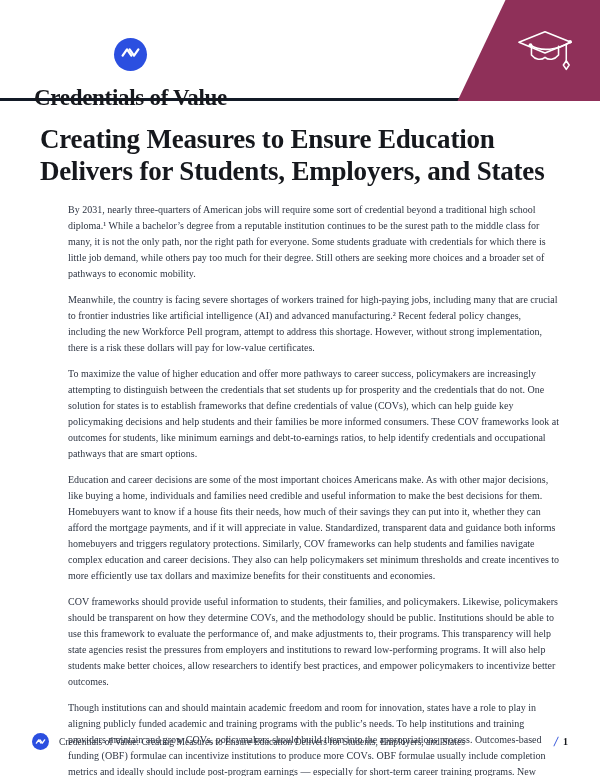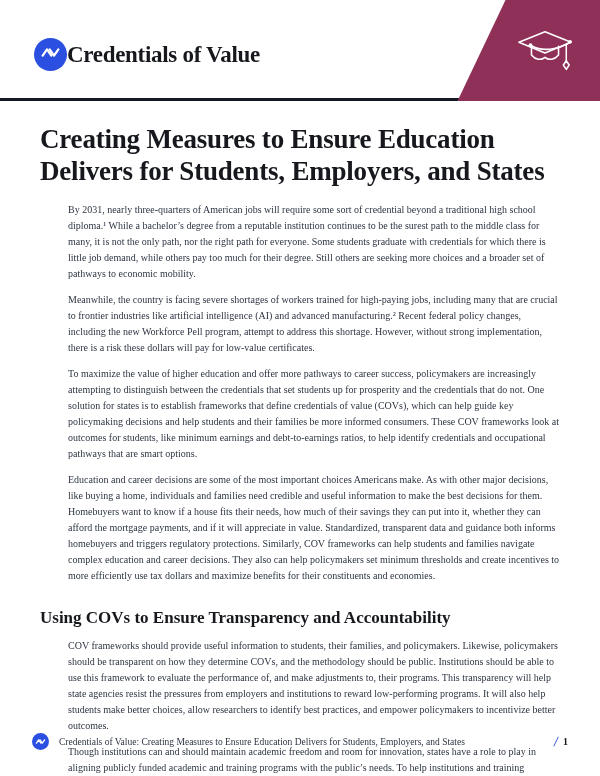--- a/index.html
+++ b/index.html
@@ -14,21 +14,21 @@
     overflow:hidden;
   }
   
   .header {
     position:relative;
     height:101px;
     border-bottom:3px solid #131a26;
   }
   .brand {
     position:absolute; left:34px; top:38px;
-    display:flex; align-items:center; 
+    display:flex; align-items:center; gap:14px;flex-direction:column;
   }
   .logo-circle {
     width:33px; height:33px; border-radius:50%;
     background:#2b4fe0;
     display:flex; align-items:center; justify-content:center;
     flex:0 0 auto;
   }
   .wordmark {
     font-size:23px; font-weight:bold; color:#16181d;
     letter-spacing:-0.3px;
@@ -115,21 +115,20 @@
   </div>
 
   <div class="article">
     <h1 class="title">Creating Measures to Ensure Education Delivers for Students, Employers, and States</h1>
 
     <p class="para first">By 2031, nearly three-quarters of American jobs will require some sort of credential beyond a traditional high school diploma.¹ While a bachelor’s degree from a reputable institution continues to be the surest path to the middle class for many, it is not the only path, nor the right path for everyone. Some students graduate with credentials for which there is little job demand, while others pay too much for their degree. Still others are seeking more choices and a broader set of pathways to economic mobility.</p>
     <p class="para">Meanwhile, the country is facing severe shortages of workers trained for high-paying jobs, including many that are crucial to frontier industries like artificial intelligence (AI) and advanced manufacturing.² Recent federal policy changes, including the new Workforce Pell program, attempt to address this shortage. However, without strong implementation, there is a risk these dollars will pay for low-value certificates.</p>
     <p class="para">To maximize the value of higher education and offer more pathways to career success, policymakers are increasingly attempting to distinguish between the credentials that set students up for prosperity and the credentials that do not. One solution for states is to establish frameworks that define credentials of value (COVs), which can help guide key policymaking decisions and help students and their families be more informed consumers. These COV frameworks look at outcomes for students, like minimum earnings and debt-to-earnings ratios, to help identify credentials and occupational pathways that are smart options.</p>
     <p class="para">Education and career decisions are some of the most important choices Americans make. As with other major decisions, like buying a home, individuals and families need credible and useful information to make the best decisions for them. Homebuyers want to know if a house fits their needs, how much of their savings they can put into it, whether they can afford the mortgage payments, and if it will appreciate in value. Standardized, transparent data and guidance both informs homebuyers and triggers regulatory protections. Similarly, COV frameworks can help students and families navigate complex education and career decisions. They also can help policymakers set minimum thresholds and create incentives to more efficiently use tax dollars and maximize benefits for their constituents and economies.</p>
 
-    <h2 class="section-heading">Using COVs to Ensure Transparency and Accountability</h2>
 
     <p class="para">COV frameworks should provide useful information to students, their families, and policymakers. Likewise, policymakers should be transparent on how they determine COVs, and the methodology should be public. Institutions should be able to use this framework to evaluate the performance of, and make adjustments to, their programs. This transparency will help state agencies resist the pressures from employers and institutions to reward low-performing programs. It will also help students make better choices, allow researchers to identify best practices, and empower policymakers to incentivize better outcomes.</p>
     <p class="para">Though institutions can and should maintain academic freedom and room for innovation, states have a role to play in aligning publicly funded academic and training programs with the public’s needs. To help institutions and training providers maintain and grow COVs, policymakers should build them into the appropriations process. Outcomes-based funding (OBF) formulae can incentivize institutions to produce more COVs. OBF formulae usually include completion metrics and ideally should include post-program earnings — especially for short-term career training programs. New OBFs can provide additional funding for</p>
   </div>
 
   <div class="footer">
     <span class="logo-circle">
       <span>
         <svg width="11" height="11" viewBox="0 0 24 24" fill="none" stroke="#ffffff" stroke-width="3" stroke-linecap="round" stroke-linejoin="round">
           <polyline points="3,15.5 8,8.5 13,15.5"></polyline>

